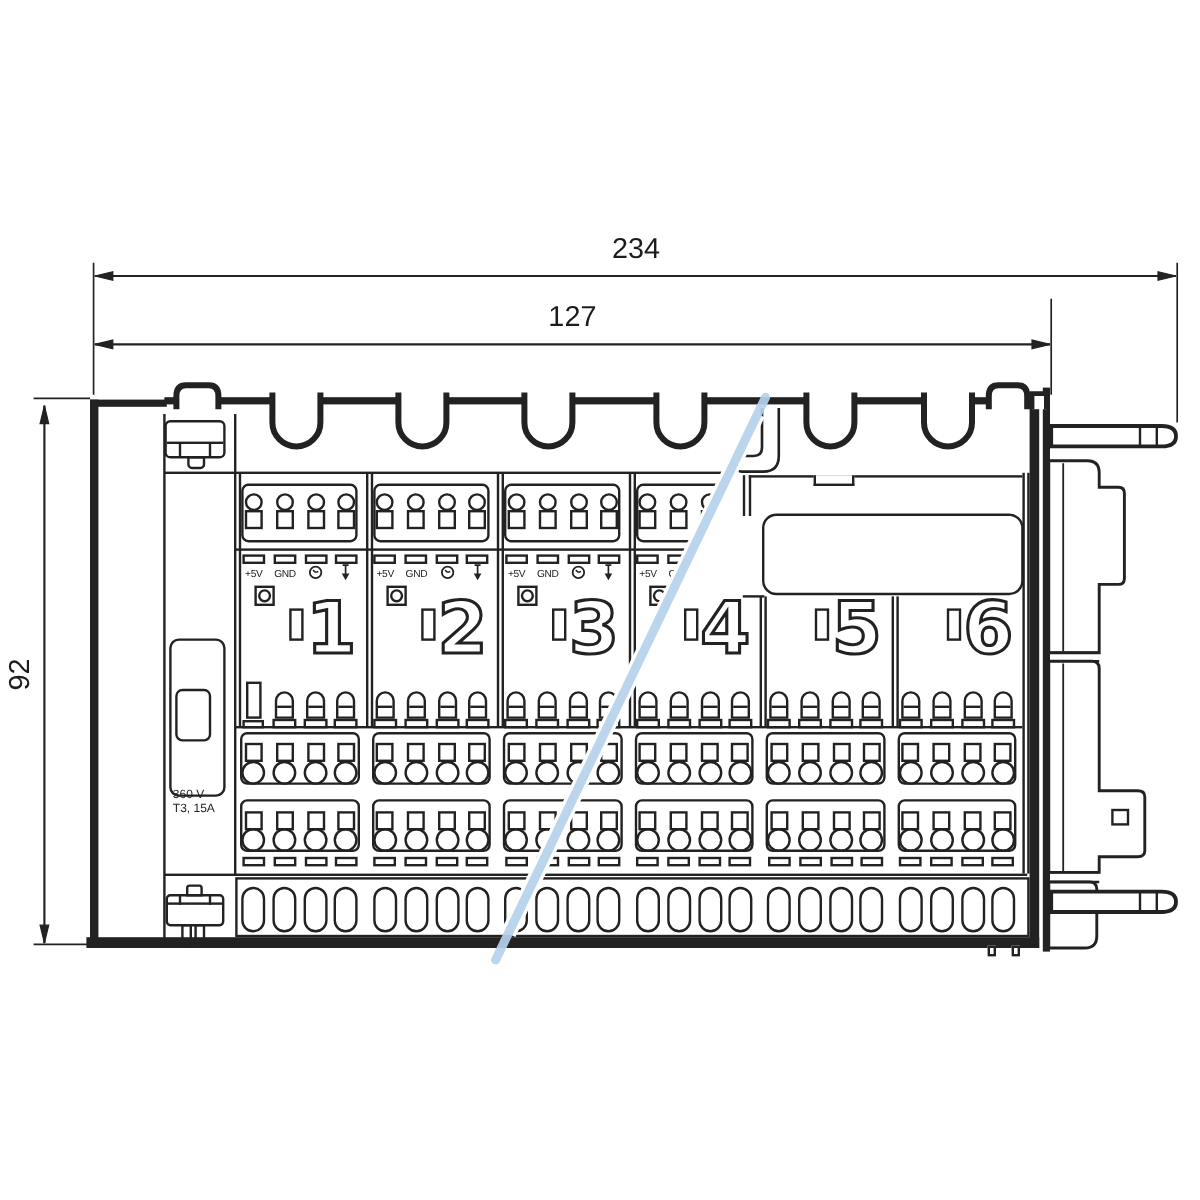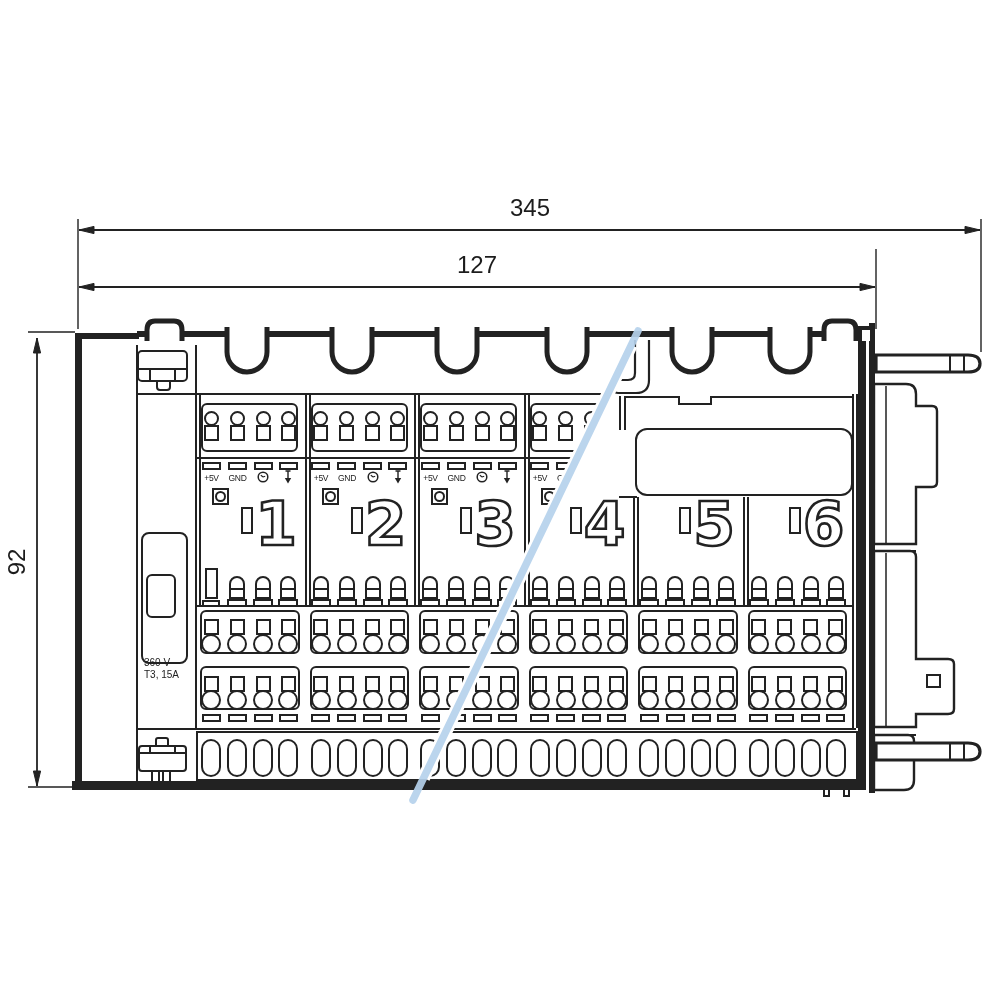--- a/index.html
+++ b/index.html
@@ -479,21 +479,21 @@
         <div class="abs b2" style="left: 6px; top: 739px; width: 20px; height: 38px; border-radius: 10px;"></div>
         <div class="abs b2" style="left: 32.5px; top: 714px; width: 19px; height: 8px;"></div>
         <div class="abs b2" style="left: 32px; top: 739px; width: 20px; height: 38px; border-radius: 10px;"></div>
         <div class="abs b2" style="left: 58.5px; top: 714px; width: 19px; height: 8px;"></div>
         <div class="abs b2" style="left: 58px; top: 739px; width: 20px; height: 38px; border-radius: 10px;"></div>
         <div class="abs b2" style="left: 83.5px; top: 714px; width: 19px; height: 8px;"></div>
         <div class="abs b2" style="left: 83px; top: 739px; width: 20px; height: 38px; border-radius: 10px;"></div>
       </div>
     </div>
 
-  <div class="abs dim-txt" style="left:455px;top:195px;width:150px">345</div>
+  <div class="abs dim-txt" style="left:455px;top:195px;width:150px">234</div>
   <div class="abs dim-txt" style="left:402px;top:252px;width:150px">127</div>
   <div class="abs dim-txt" style="left:-28px;top:549px;width:90px;height:26px;transform:rotate(-90deg)">92</div>
 
   <svg class="abs" width="1000" height="1000" viewBox="0 0 1000 1000" style="left:0;top:0;z-index:6;pointer-events:none">
 
     <g fill="#ffffff" stroke="#222" stroke-width="5">
       <path d="M227 327 V352 A20 20 0 0 0 267 352 V327"></path>
       <path d="M332 327 V352 A20 20 0 0 0 372 352 V327"></path>
       <path d="M437 327 V352 A20 20 0 0 0 477 352 V327"></path>
       <path d="M547 327 V352 A20 20 0 0 0 587 352 V327"></path>

